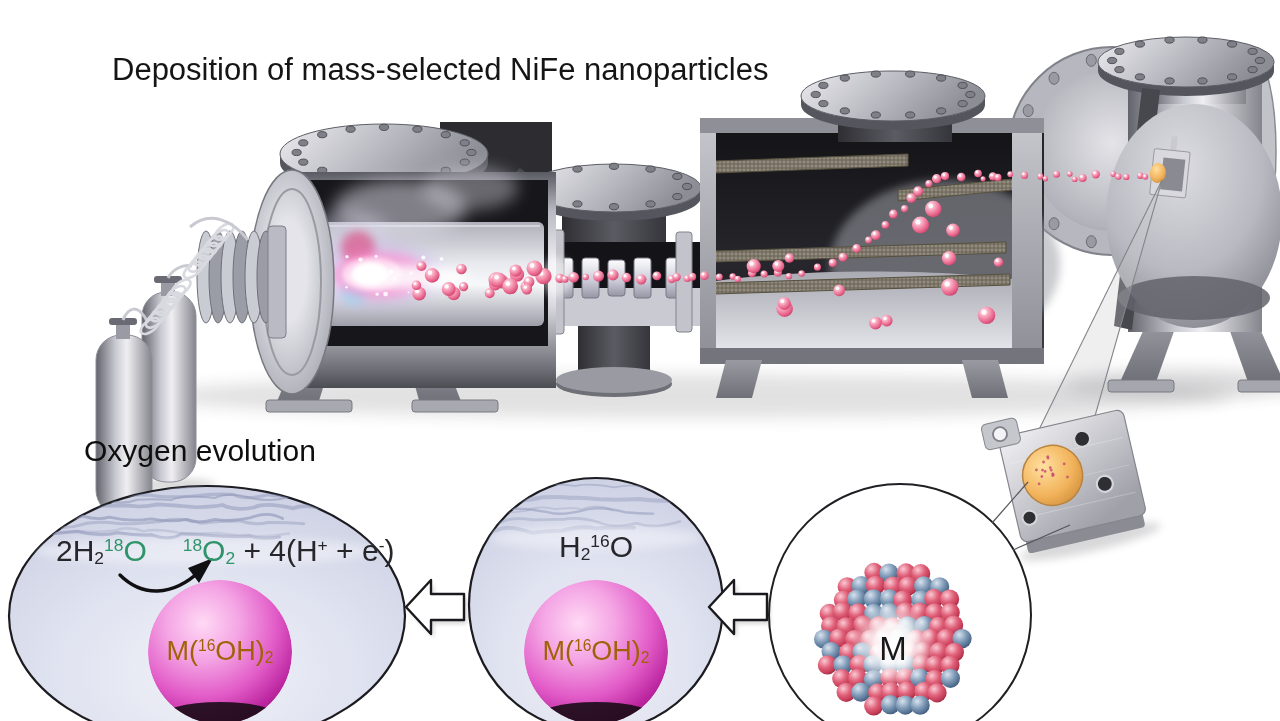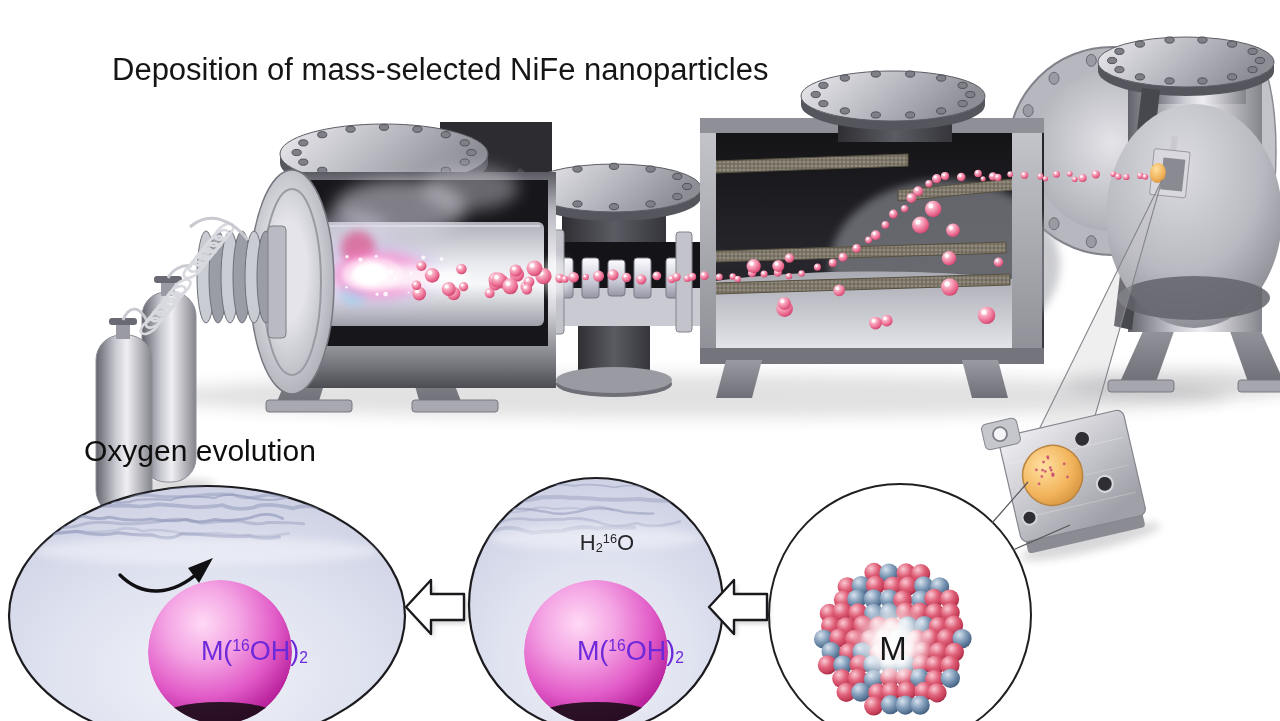--- a/index.html
+++ b/index.html
@@ -9,24 +9,24 @@
   .lbl{position:absolute;color:var(--ink,#1b1b1f);white-space:nowrap;}
   .title{left:112px;top:22px;font-size:31px;color:#151515;}
   .stage-lbl{top:404px;font-size:30px;color:#0e0e0e;}
   #lbl-oer{left:84px;width:322px;}
   #lbl-preox{left:440px;width:314px;}
   .eq{left:56px;top:504px;font-size:30px;color:var(--ink,#26262b);}
   sup{font-size:.58em;vertical-align:.55em;letter-spacing:0;}
   sub{font-size:.58em;vertical-align:-.18em;}
   .grn{color:var(--green,#2f9469);}
   .prod{margin-left:36px;}
-  .sph-lbl{font-size:27px;text-align:right;color:#6d28d9;}
+  .sph-lbl{font-size:27px;text-align:center;color:#a16207;}
   #sph1-lbl{left:132px;top:606px;width:176px;}
   #sph2-lbl{left:508px;top:606px;width:176px;}
-  #wat-lbl{left:531px;top:500px;width:152px;text-align:center;font-size:22px;}
+  #wat-lbl{left:520px;top:500px;width:152px;text-align:center;font-size:30px;}
   #m-lbl{left:862px;top:600px;width:62px;text-align:center;font-size:33px;color:#17171a;}
 </style>
 </head>
 <body>
 
 <div id="stage">
 <svg id="fig" width="1280" height="721" viewBox="0 0 1280 721">
 <defs>
   <linearGradient id="gDisc" x1="0" y1="0" x2="1" y2="0.3">
     <stop offset="0" stop-color="#ececf0"></stop>
@@ -808,20 +808,23 @@
     </g>
   </g>
   <line x1="1028" y1="452" x2="992" y2="493" stroke="#55555a" stroke-width="1.2"></line>
   <line x1="1070" y1="495" x2="1013" y2="520" stroke="#55555a" stroke-width="1.2"></line>
 </g>
 </svg>
 
 <div class="lbl title">Deposition of mass-selected NiFe nanoparticles</div>
 <div class="lbl stage-lbl" id="lbl-oer">Oxygen evolution</div>
 
+<div class="lbl eq">
+  <span><span>2H</span><sub>2</sub><span class="grn"><sup>18</sup><span>O</span></span></span><span class="grn prod"><sup>18</sup><span>O</span><sub>2</sub></span><span><span> + 4(H</span><sup>+</sup><span> + e</span><sup>-</sup><span>)</span></span>
+</div>
 
 <div class="lbl sph-lbl" id="sph1-lbl"><span>M(</span><sup>16</sup><span>OH)</span><sub>2</sub></div>
 
 <div class="lbl" id="wat-lbl"><span>H</span><sub>2</sub><sup>16</sup><span>O</span></div>
 
 <div class="lbl sph-lbl" id="sph2-lbl"><span>M(</span><sup>16</sup><span>OH)</span><sub>2</sub></div>
 
 <div class="lbl" id="m-lbl">M</div>
 </div>
 

